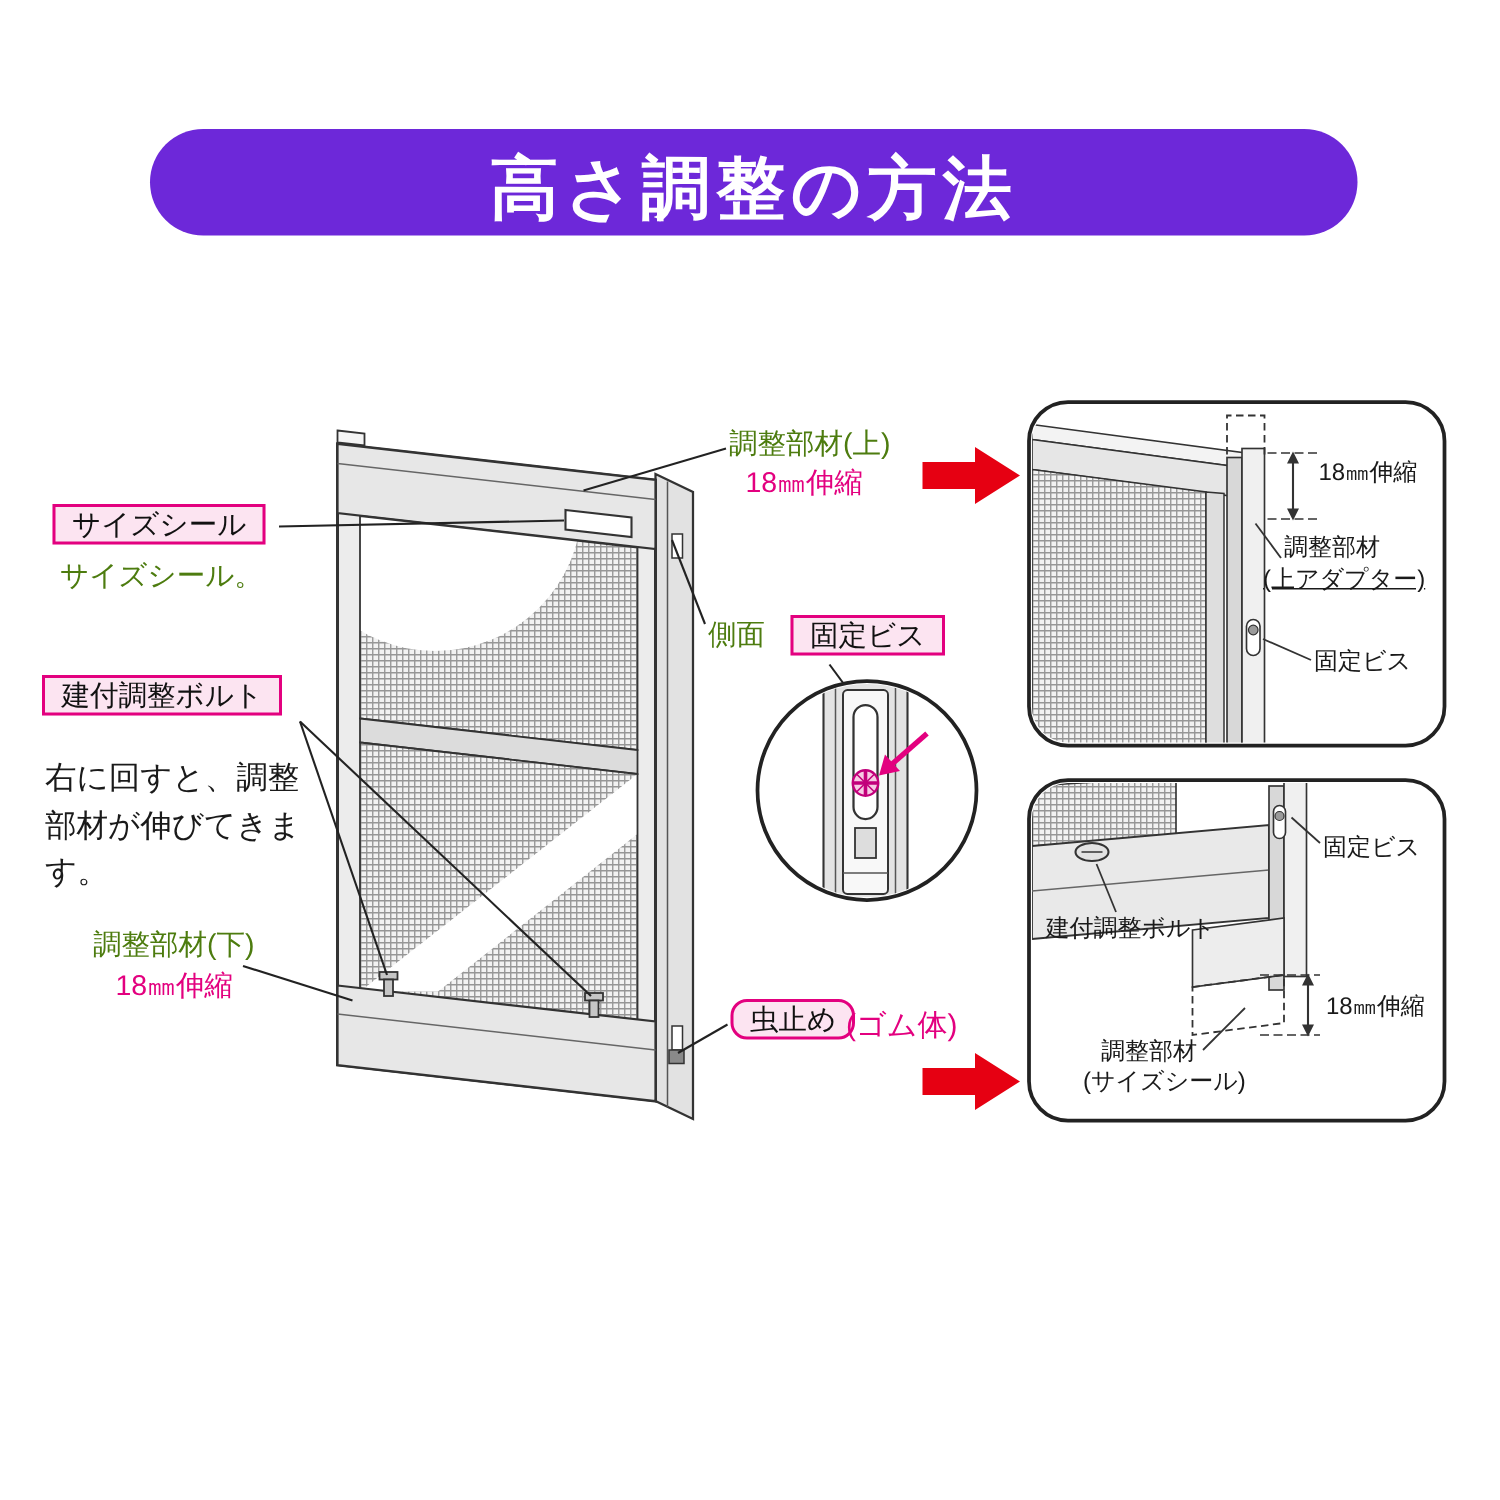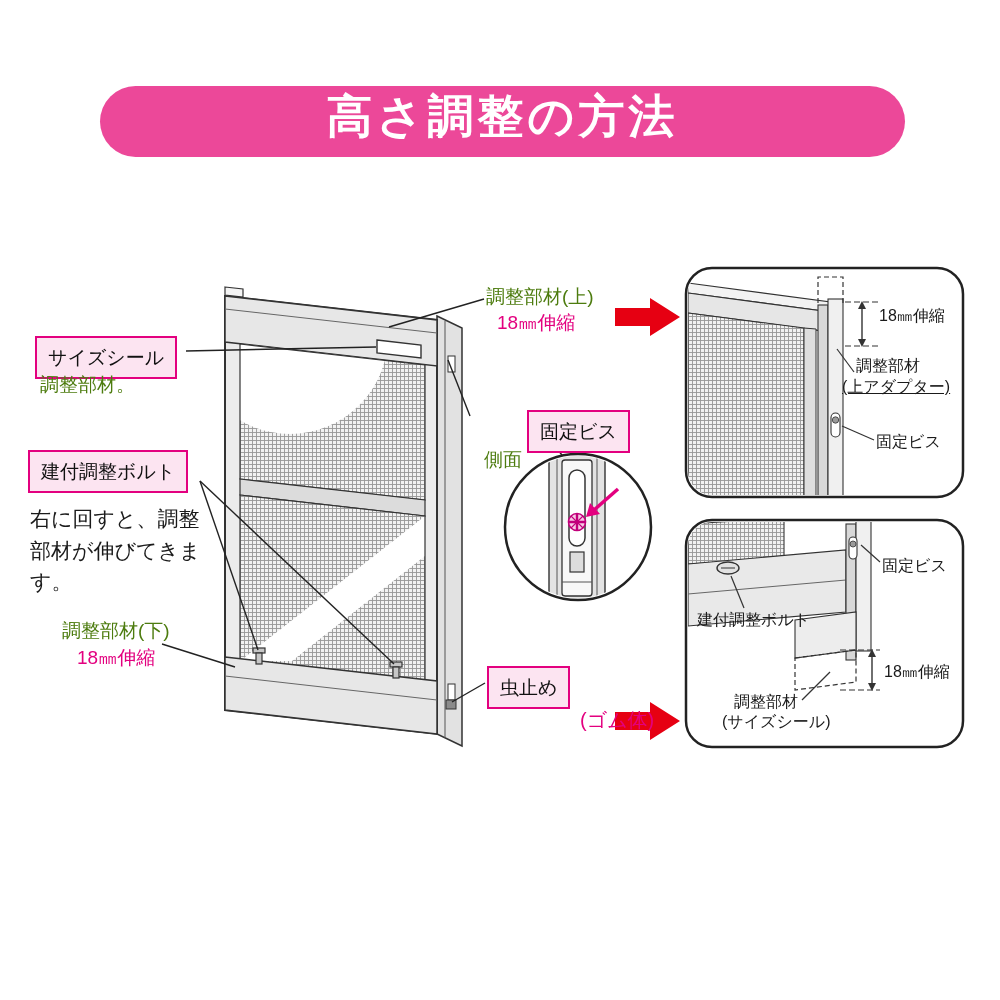--- a/index.html
+++ b/index.html
@@ -2,31 +2,31 @@
 <html><head>
 <meta charset="utf-8">
 <style>
   * { margin:0; padding:0; box-sizing:border-box; }
   html,body { width:1000px; height:1000px; }
   body { position:relative; background:#fff; font-family:"Liberation Sans","DejaVu Sans",sans-serif; overflow:hidden; }
   .abs { position:absolute; }
   svg.artwork { position:absolute; left:0; top:0; }
   .banner {
     left:100px; top:86px; width:805px; height:71px;
-    background:#ec4899; border-radius:40px; color:#fff;
-    display:flex; align-items:flex-start; justify-content:center;
+    background:#6d28d9; border-radius:40px; color:#fff;
+    display:flex; align-items:flex-end; justify-content:center;
     font-size:46px; font-weight:bold; letter-spacing:4px;
   }
   .label { font-size:19px; color:#4d7c0f; white-space:nowrap; line-height:1.2; }
   .label-sm { font-size:16px; color:#1a1a1a; white-space:nowrap; line-height:1.2; }
   .magenta { color:#E3007F; }
   .pink-box {
     background:#FCE4F1; border:2px solid #E3007F; color:#111;
     display:inline-flex; align-items:center; justify-content:center;
-    font-size:19px; height:43px; padding:0 11px; white-space:nowrap;
+    font-size:19px; height:27px; padding:0 11px; white-space:nowrap;
   }
   .note { width:182px; font-size:21px; color:#1a1a1a; line-height:1.5; white-space:normal; }
 </style>
 </head>
 <body>
 
 <svg class="artwork" width="1000" height="1000" viewBox="0 0 1000 1000">
   <defs>
     <pattern id="mesh" width="4" height="4" patternUnits="userSpaceOnUse">
       <rect width="4" height="4" fill="#f2f2f2"></rect>
@@ -187,42 +187,42 @@
   </g>
 </svg>
 
 <div class="abs banner">
   <span>高さ調整の方法</span>
 </div>
 
 <div class="abs pink-box" style="left:35px; top:336px;">
   <span>サイズシール</span>
 </div>
-<div class="abs label" style="left:40px; top:374px;">調整部材。</div>
+<div class="abs label" style="left:40px; top:374px;">サイズシール。</div>
 
 <div class="abs pink-box" style="left:28px; top:450px;">
   <span>建付調整ボルト</span>
 </div>
 <div class="abs note" style="left:30px; top:503px;">右に回すと、調整部材が伸びてきます。</div>
 
 <div class="abs label" style="left:62px; top:620px;">調整部材(下)</div>
 <div class="abs label magenta" style="left:77px; top:647px;">18㎜伸縮</div>
 
 <div class="abs label" style="left:486px; top:286px;">調整部材(上)</div>
 <div class="abs label magenta" style="left:497px; top:312px;">18㎜伸縮</div>
 
-<div class="abs label" style="left:484px; top:413px;margin-top:36px;">側面</div>
+<div class="abs label" style="left:472px; top:413px;">側面</div>
 <div class="abs pink-box" style="left:527px; top:410px;">
   <span>固定ビス</span>
 </div>
 
-<div class="abs pink-box" style="left:487px; top:666px;">
+<div class="abs pink-box" style="left:487px; top:666px;border-radius:11px;">
   <span>虫止め</span>
 </div>
-<div class="abs label magenta" style="left:580px; top:672px; font-size:20px;margin-top:36px;">(ゴム体)</div>
+<div class="abs label magenta" style="left:564px; top:672px; font-size:20px;">(ゴム体)</div>
 
 <div class="abs label-sm" style="left:879px; top:306px;">18㎜伸縮</div>
 <div class="abs label-sm" style="left:856px; top:356px;">調整部材</div>
 <div class="abs label-sm" style="left:842px; top:377px;text-decoration:underline;">(上アダプター)</div>
 <div class="abs label-sm" style="left:876px; top:432px;">固定ビス</div>
 
 <div class="abs label-sm" style="left:882px; top:556px;">固定ビス</div>
 <div class="abs label-sm" style="left:697px; top:610px;">建付調整ボルト</div>
 <div class="abs label-sm" style="left:734px; top:692px;">調整部材</div>
 <div class="abs label-sm" style="left:722px; top:712px;">(サイズシール)</div>

